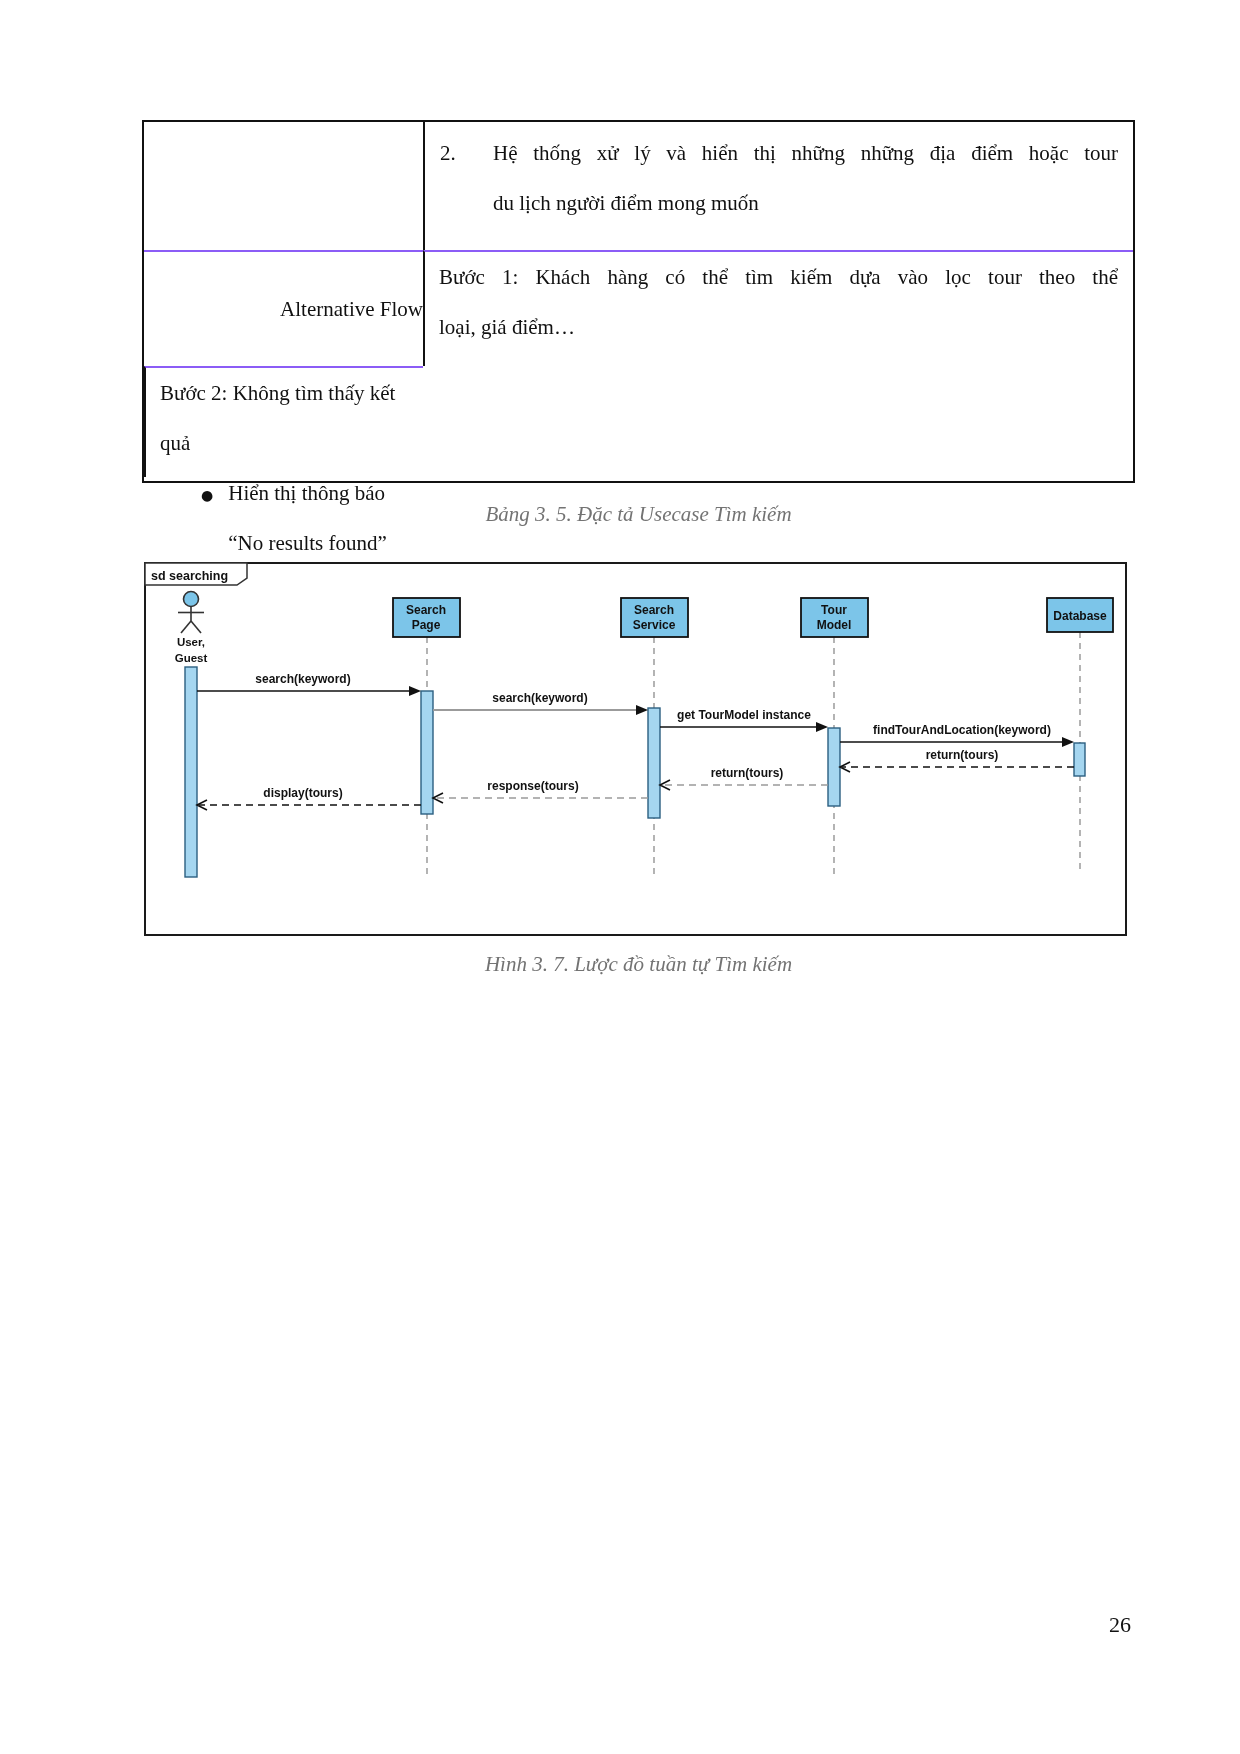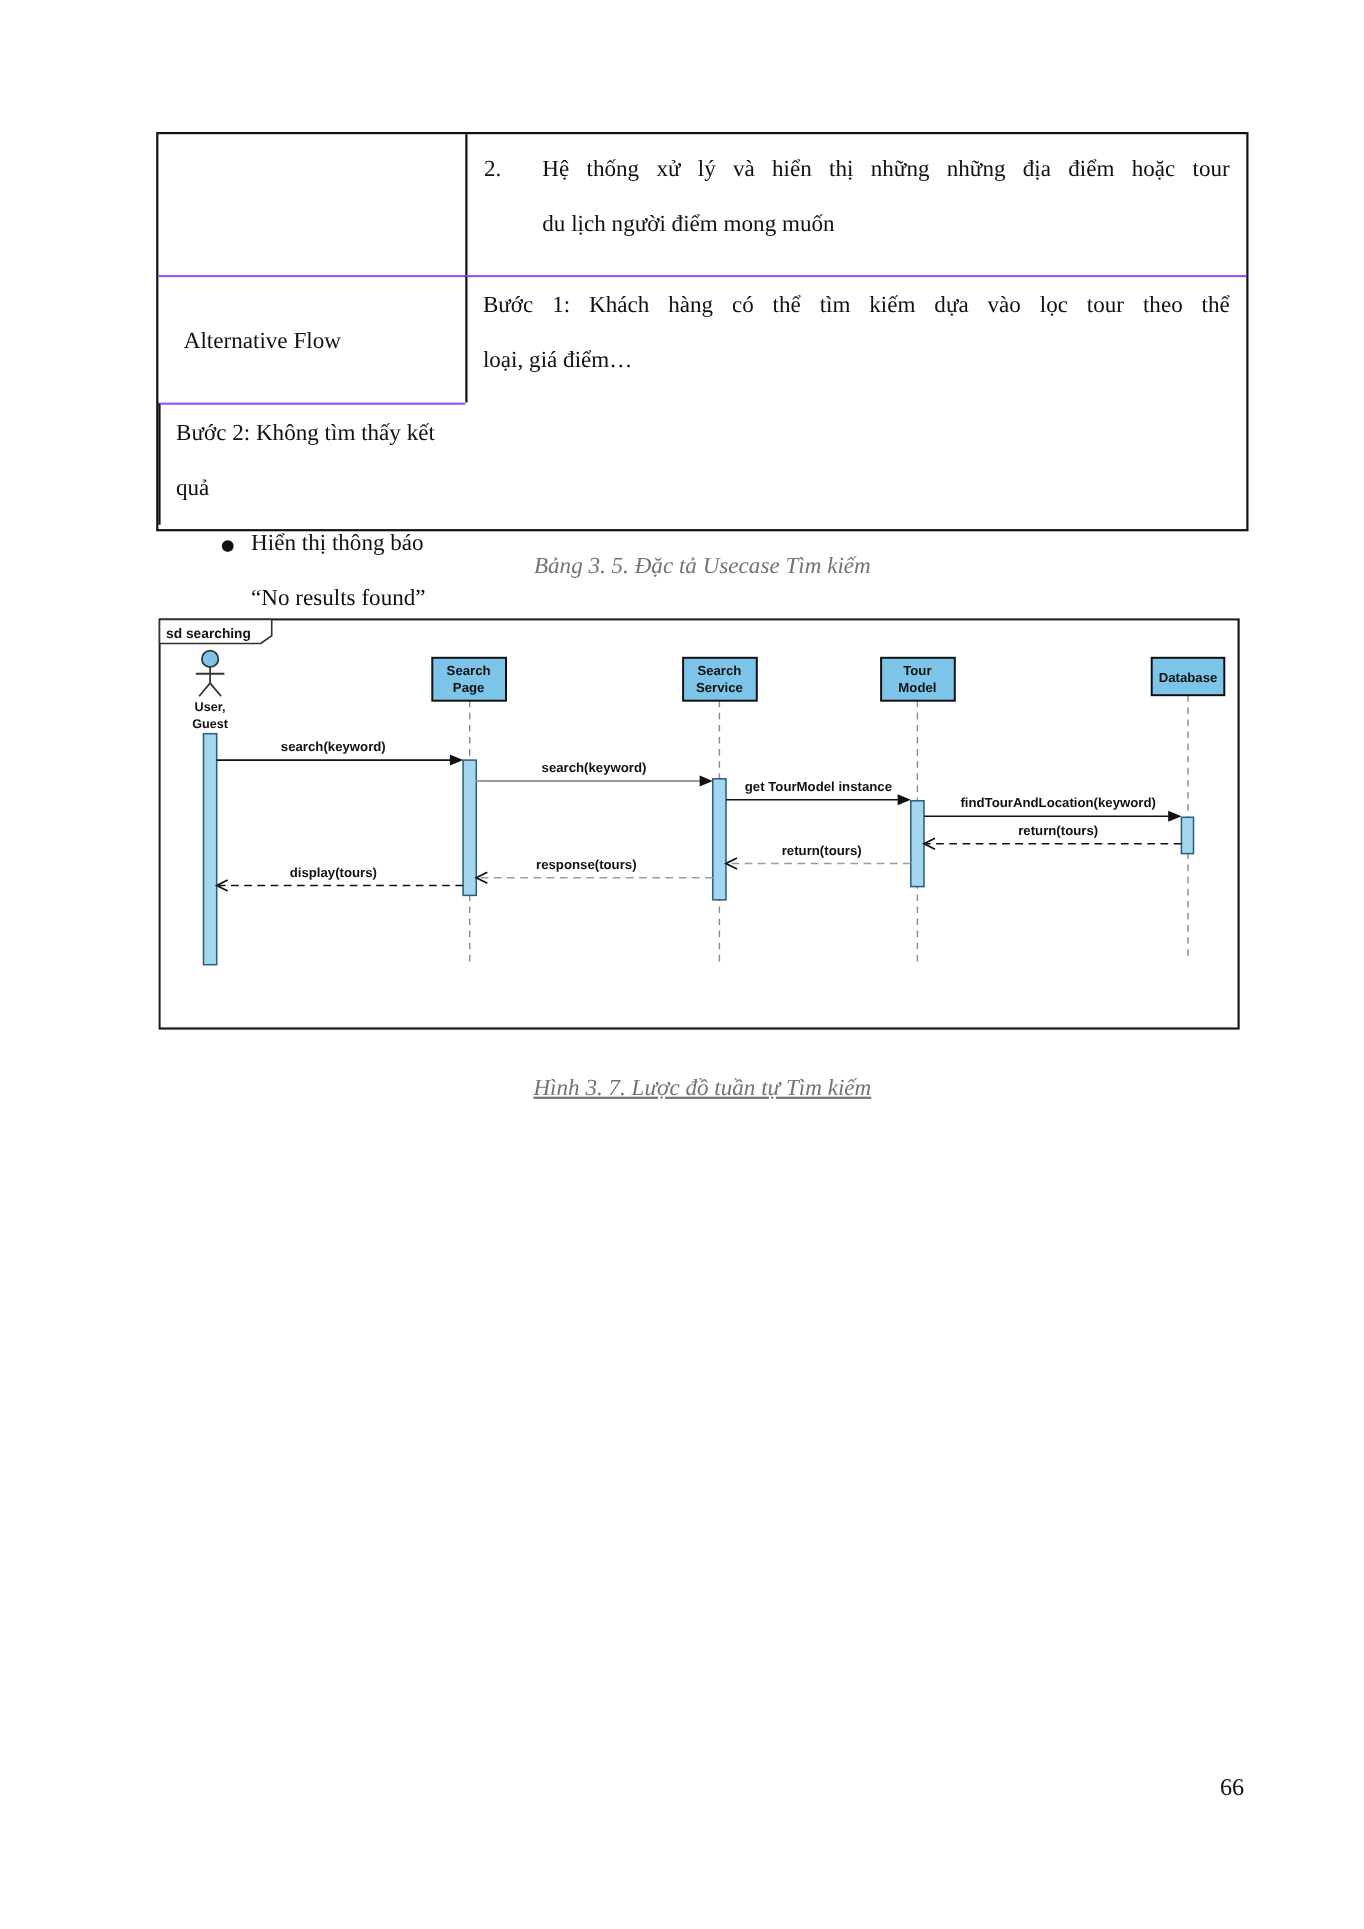--- a/index.html
+++ b/index.html
@@ -12,33 +12,33 @@
   
   .spec-table {
     position:absolute; left:142px; top:120px; width:993px; height:363px;
     border:2px solid #111;
     display:grid; grid-template-columns:279px 1fr; grid-template-rows:128px 116px 111px;
     font-size:21px; line-height:50px;
   }
   .t-cell { position:relative; }
   .t-border-top { border-top:2px solid #8b5cf6; }
   .t-right { border-left:2px solid #111; padding-left:14px; padding-right:15px; }
-  .t-head { display:flex; align-items:center; padding-left:23px; }
+  .t-head { display:flex; align-items:center; padding-left:23px;justify-content:flex-end; }
   .jline { text-align:justify; text-align-last:justify; }
   .list-num { position:absolute; left:15px; top:6px; }
   .list-body { margin-left:54px; margin-top:6px; }
   .bullet-line { padding-left:41px; display:flex; align-items:baseline; }
   .bullet-dot { font-size:14px; margin-right:15px; font-family:"DejaVu Sans", sans-serif; }
   
   .caption {
     position:absolute; left:142px; width:993px; text-align:center;
     font-style:italic; font-size:21px; color:#737373;
   }
   .caption-table { top:502px; }
-  .caption-figure { top:976px;text-decoration:underline; }
+  .caption-figure { top:952px; }
   
   .diagram { position:absolute; left:144px; top:562px; }
   .diagram text {
     font-family:"Liberation Sans", sans-serif; font-weight:bold; fill:#111;
   }
   .msg-label { font-size:12px; }
   .box-label { font-size:12px; }
   .frame-label-text { font-size:12.5px; }
   .actor-label { font-size:11.5px; }
   
@@ -176,15 +176,15 @@
 
     <g>
       <line x1="277" y1="243" x2="55" y2="243" stroke="#111" stroke-width="1.4" stroke-dasharray="7 5"></line>
       <path d="M63,238 L53,243 L63,248" fill="none" stroke="#111" stroke-width="1.6"></path>
       <text x="159" y="235" text-anchor="middle" class="msg-label">display(tours)</text>
     </g>
   </svg>
 
   <div class="caption caption-figure">Hình 3. 7. Lược đồ tuần tự Tìm kiếm</div>
 
-  <div class="page-number">66</div>
+  <div class="page-number">26</div>
 
 </div>
 
 </body></html>

